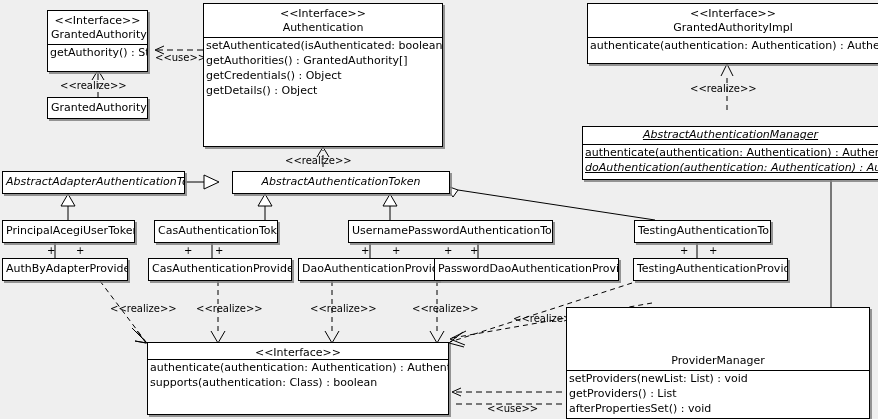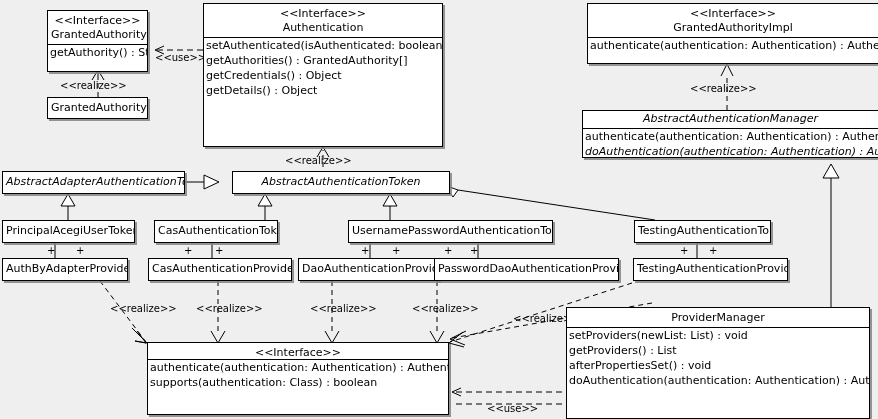--- a/index.html
+++ b/index.html
@@ -287,21 +287,21 @@
   </div>
 
   <div class="uml-class" style="left:587px; top:3px; width:292px; height:61px;">
     <div class="hdr stereo">&lt;&lt;Interface&gt;&gt;</div>
     <div class="hdr name">GrantedAuthorityImpl</div>
     <div class="compartment">
       <div class="member">authenticate(authentication: Authentication) : Authentication</div>
     </div>
   </div>
 
-  <div class="uml-class" style="left:582px; top:110px; width:297px; height:48px;">
+  <div class="uml-class" style="left:582px; top:126px; width:297px; height:54px;text-decoration:underline;">
     <div class="hdr name italic">AbstractAuthenticationManager</div>
     <div class="compartment">
       <div class="member">authenticate(authentication: Authentication) : Authentication</div>
       <div class="member italic">doAuthentication(authentication: Authentication) : Authentication</div>
     </div>
   </div>
 
   <div class="uml-class" style="left:2px; top:171px; width:183px; height:23px;">
     <div class="simple-name italic">AbstractAdapterAuthenticationToken</div>
   </div>
@@ -348,21 +348,21 @@
 
   <div class="uml-class" style="left:147px; top:342px; width:302px; height:73px;">
     <div class="hdr stereo">&lt;&lt;Interface&gt;&gt;</div>
     <div class="compartment">
       <div class="member">authenticate(authentication: Authentication) : Authentication</div>
       <div class="member">supports(authentication: Class) : boolean</div>
     </div>
   </div>
 
   <div class="uml-class" style="left:566px; top:307px; width:304px; height:112px;">
-    <div class="hdr name" style="padding-top:3px;">ProviderManager</div>
+    <div class="hdr name" style="padding-top:3px;margin-top:43px;">ProviderManager</div>
     <div class="compartment">
       <div class="member">setProviders(newList: List) : void</div>
       <div class="member">getProviders() : List</div>
       <div class="member">afterPropertiesSet() : void</div>
       <div class="member">doAuthentication(authentication: Authentication) : Authentication</div>
     </div>
   </div>
 
 </div>
 

